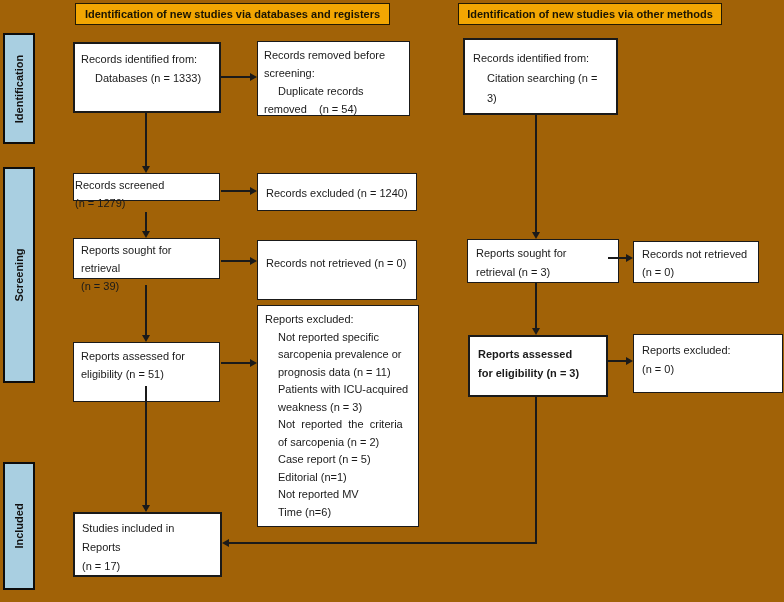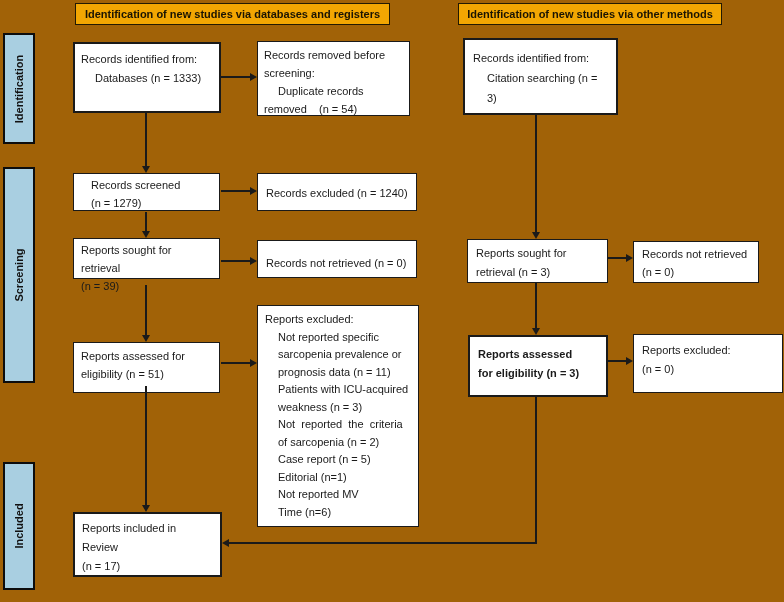--- a/index.html
+++ b/index.html
@@ -43,37 +43,37 @@
   #hdr-right{left:458px;top:3px;width:264px;height:22px;}
 
   
   #sb-ident{left:3px;top:33px;width:32px;height:111px;}
   #sb-screen{left:3px;top:167px;width:32px;height:216px;}
   #sb-incl{left:3px;top:462px;width:32px;height:128px;}
 
   
   #box-l1{left:73px;top:42px;width:148px;height:71px;padding:6px 6px;}
   #box-l1 .bl{line-height:19px;}
-  #box-l2{left:73px;top:173px;width:147px;height:38px;padding:2px 17px;}
+  #box-l2{left:73px;top:173px;width:147px;height:28px;padding:2px 1px;}
   #box-l3{left:73px;top:238px;width:147px;height:41px;padding:2px 7px;}
-  #box-l4{left:73px;top:342px;width:147px;height:51px;padding:4px 7px;}
+  #box-l4{left:73px;top:342px;width:147px;height:60px;padding:4px 7px;}
   #box-l5{left:73px;top:512px;width:149px;height:65px;padding:5px 7px;}
   #box-l5 .bl{line-height:19px;}
 
   
   #box-m1{left:257px;top:41px;width:153px;height:75px;padding:4px 6px;}
   #box-m2{left:257px;top:173px;width:160px;height:38px;padding:10px 8px;}
-  #box-m3{left:257px;top:240px;width:160px;height:38px;padding:13px 8px;}
+  #box-m3{left:257px;top:240px;width:160px;height:60px;padding:13px 8px;}
   #box-m4{left:257px;top:305px;width:162px;height:222px;padding:5px 7px;}
   #box-m4 .bl{line-height:17.5px;}
 
   
   #box-r1{left:463px;top:38px;width:155px;height:77px;padding:8px 8px;}
   #box-r1 .bl{line-height:20px;}
-  #box-r2{left:467px;top:239px;width:141px;height:44px;padding:4px 8px;}
+  #box-r2{left:467px;top:239px;width:152px;height:44px;padding:4px 8px;}
   #box-r2 .bl{line-height:19px;}
   #box-r3{left:468px;top:335px;width:140px;height:62px;padding:8px 8px;}
   #box-r3 .bl{line-height:19px;font-weight:bold;}
 
   
   #box-f1{left:633px;top:241px;width:126px;height:42px;padding:3px 8px;}
   #box-f2{left:633px;top:334px;width:150px;height:59px;padding:6px 8px;}
   #box-f2 .bl{line-height:19px;}
 </style>
 </head>
@@ -108,21 +108,21 @@
   </div>
   <div id="box-l3" class="box">
     <div class="bl">Reports sought for retrieval</div>
     <div class="bl">(n = 39)</div>
   </div>
   <div id="box-l4" class="box">
     <div class="bl">Reports assessed for</div>
     <div class="bl">eligibility (n = 51)</div>
   </div>
   <div id="box-l5" class="box b2">
-    <div class="bl">Reports included in Review</div>
+    <div class="bl">Studies included in Reports</div>
     <div class="bl">(n = 17)</div>
   </div>
 
   <div id="box-m1" class="box">
     <div class="bl">Records removed before</div>
     <div class="bl">screening:</div>
     <div class="bl ind">Duplicate records</div>
     <div class="bl">removed    (n = 54)</div>
   </div>
   <div id="box-m2" class="box">

